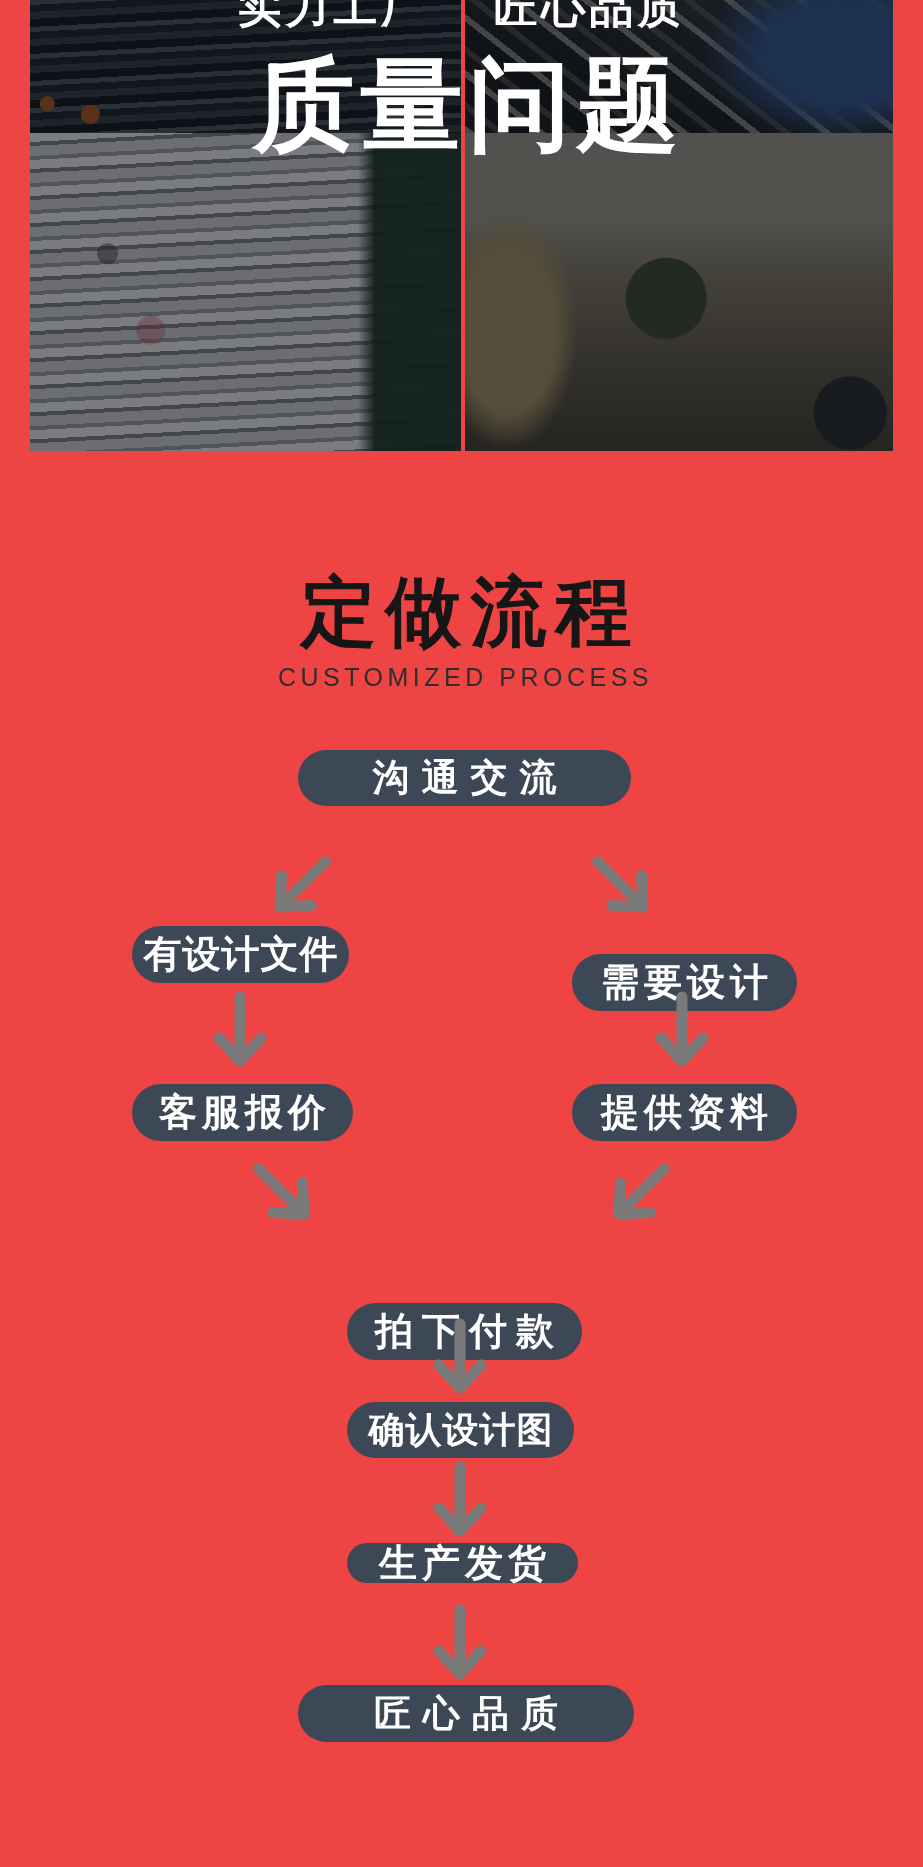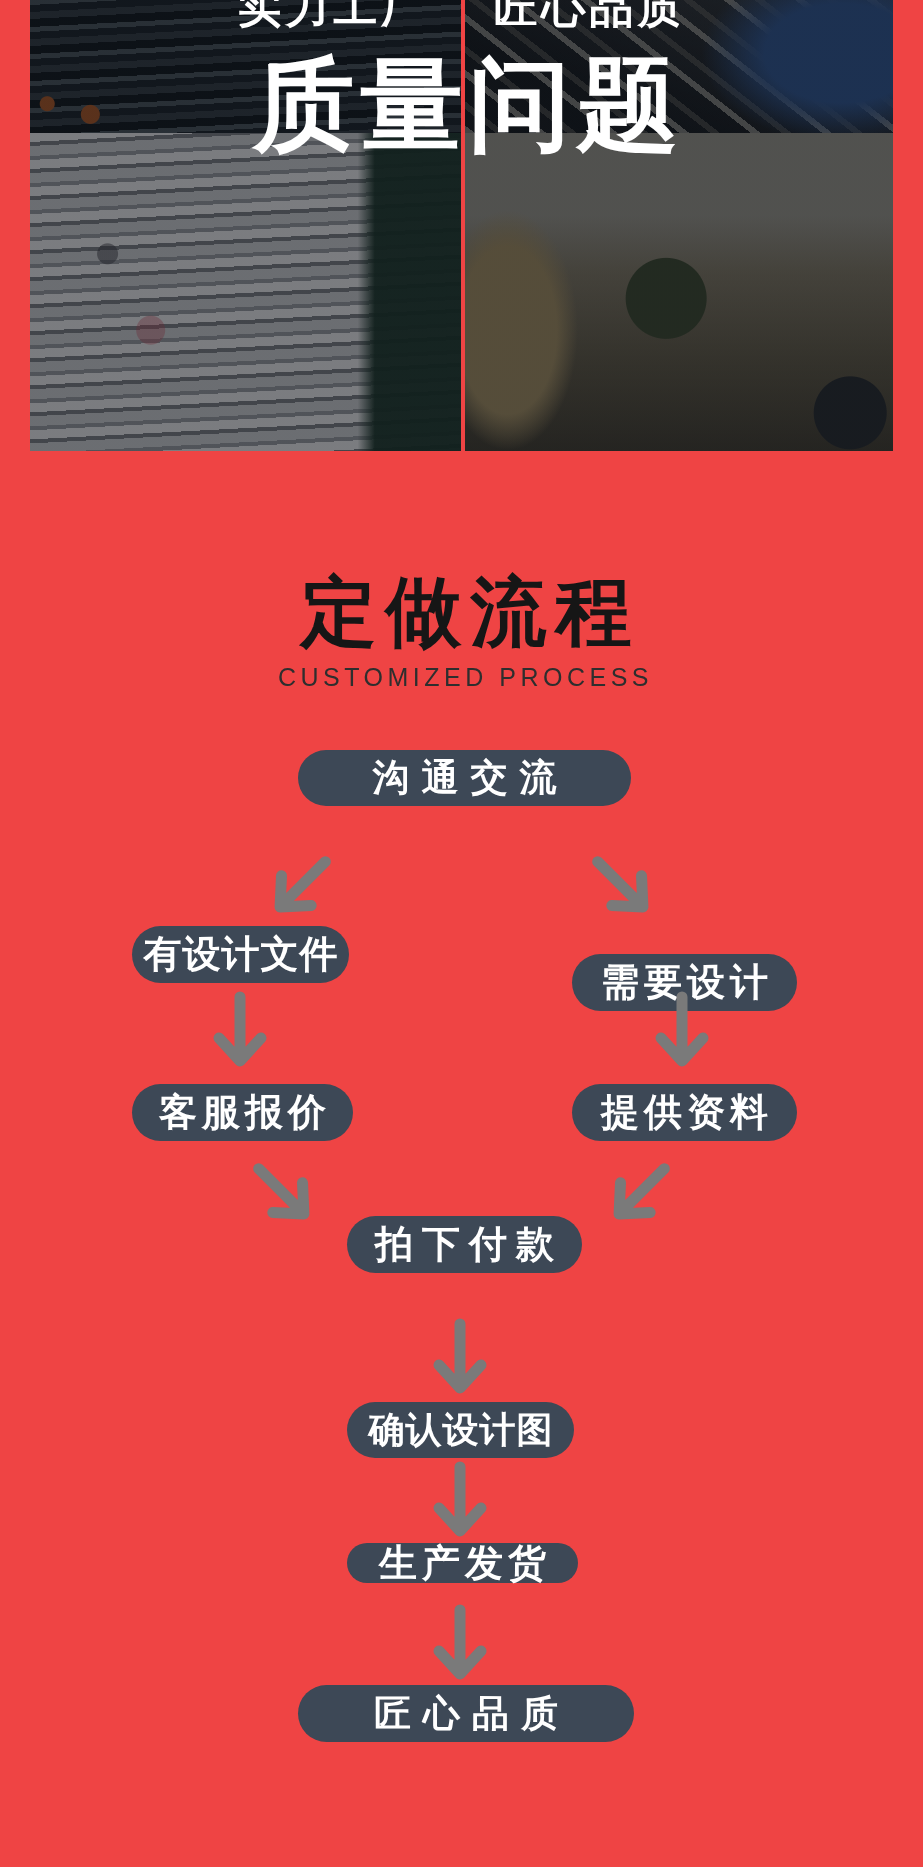--- a/index.html
+++ b/index.html
@@ -80,21 +80,21 @@
     position:absolute; background:#3d4856; border-radius:29px;
     color:#ffffff; font-weight:bold;
     display:flex; align-items:center; justify-content:center;
     white-space:nowrap;
   }
   .s0 { left:298px; top:750px;  width:321px; height:56px; font-size:37px; letter-spacing:12px; padding-left:12px;text-align:right; }
   .s1 { left:132px; top:926px;  width:216px; height:57px; font-size:38px; letter-spacing:1px;  padding-left:1px; }
   .s2 { left:572px; top:954px;  width:220px; height:57px; font-size:38px; letter-spacing:5px;  padding-left:5px; }
   .s3 { left:132px; top:1084px; width:216px; height:57px; font-size:38px; letter-spacing:5px;  padding-left:5px; }
   .s4 { left:572px; top:1084px; width:220px; height:57px; font-size:38px; letter-spacing:5px;  padding-left:5px; }
-  .s5 { left:347px; top:1216px; width:226px; height:57px; font-size:38px; letter-spacing:9px;  padding-left:9px; }
+  .s5 { left:347px; top:1303px; width:226px; height:57px; font-size:38px; letter-spacing:9px;  padding-left:9px; }
   .s6 { left:347px; top:1402px; width:226px; height:56px; font-size:36px; letter-spacing:1px;  padding-left:1px; }
   .s7 { left:347px; top:1543px; width:226px; height:40px; font-size:38px; letter-spacing:5px;  padding-left:5px; }
   .s8 { left:298px; top:1685px; width:324px; height:57px; font-size:37px; letter-spacing:12px; padding-left:12px; }
 
   .arrow { position:absolute; }
 </style>
 </head>
 <body>
 
 <div class="page">

